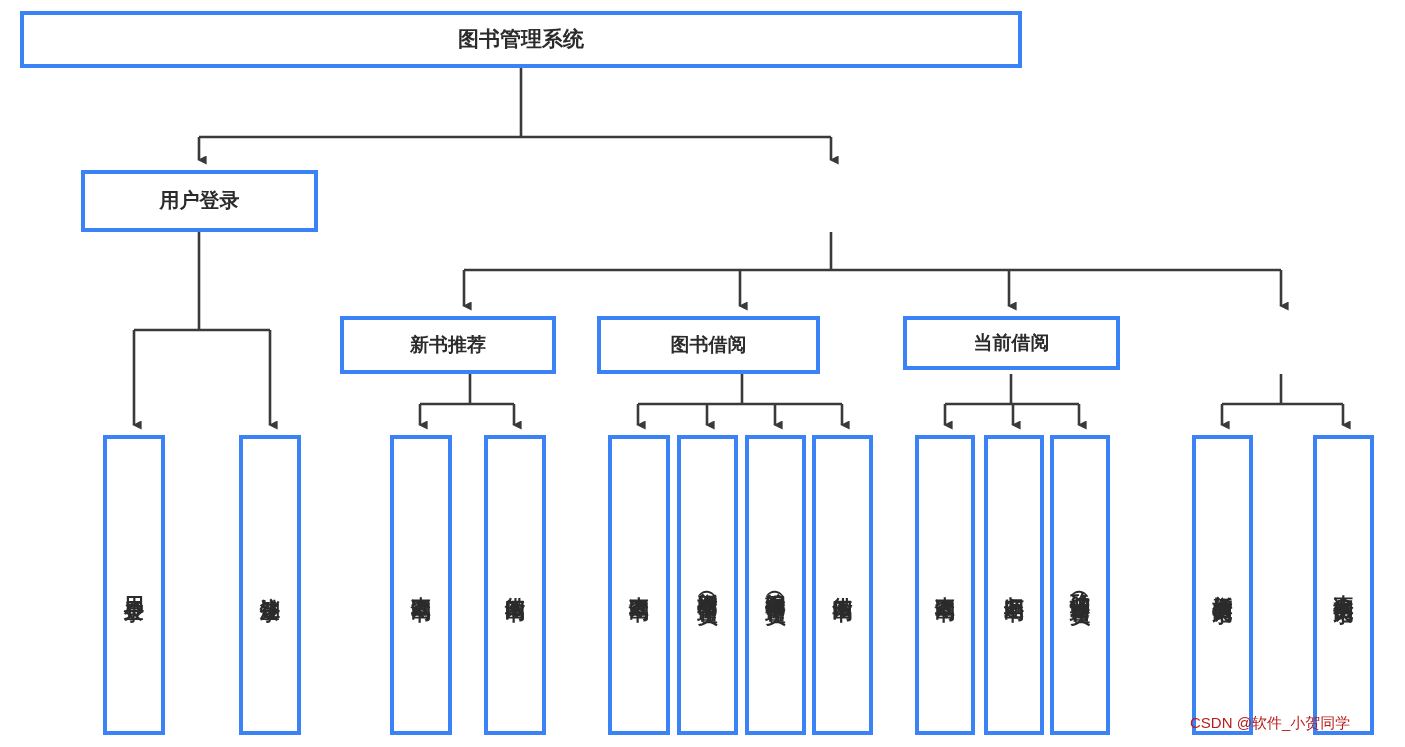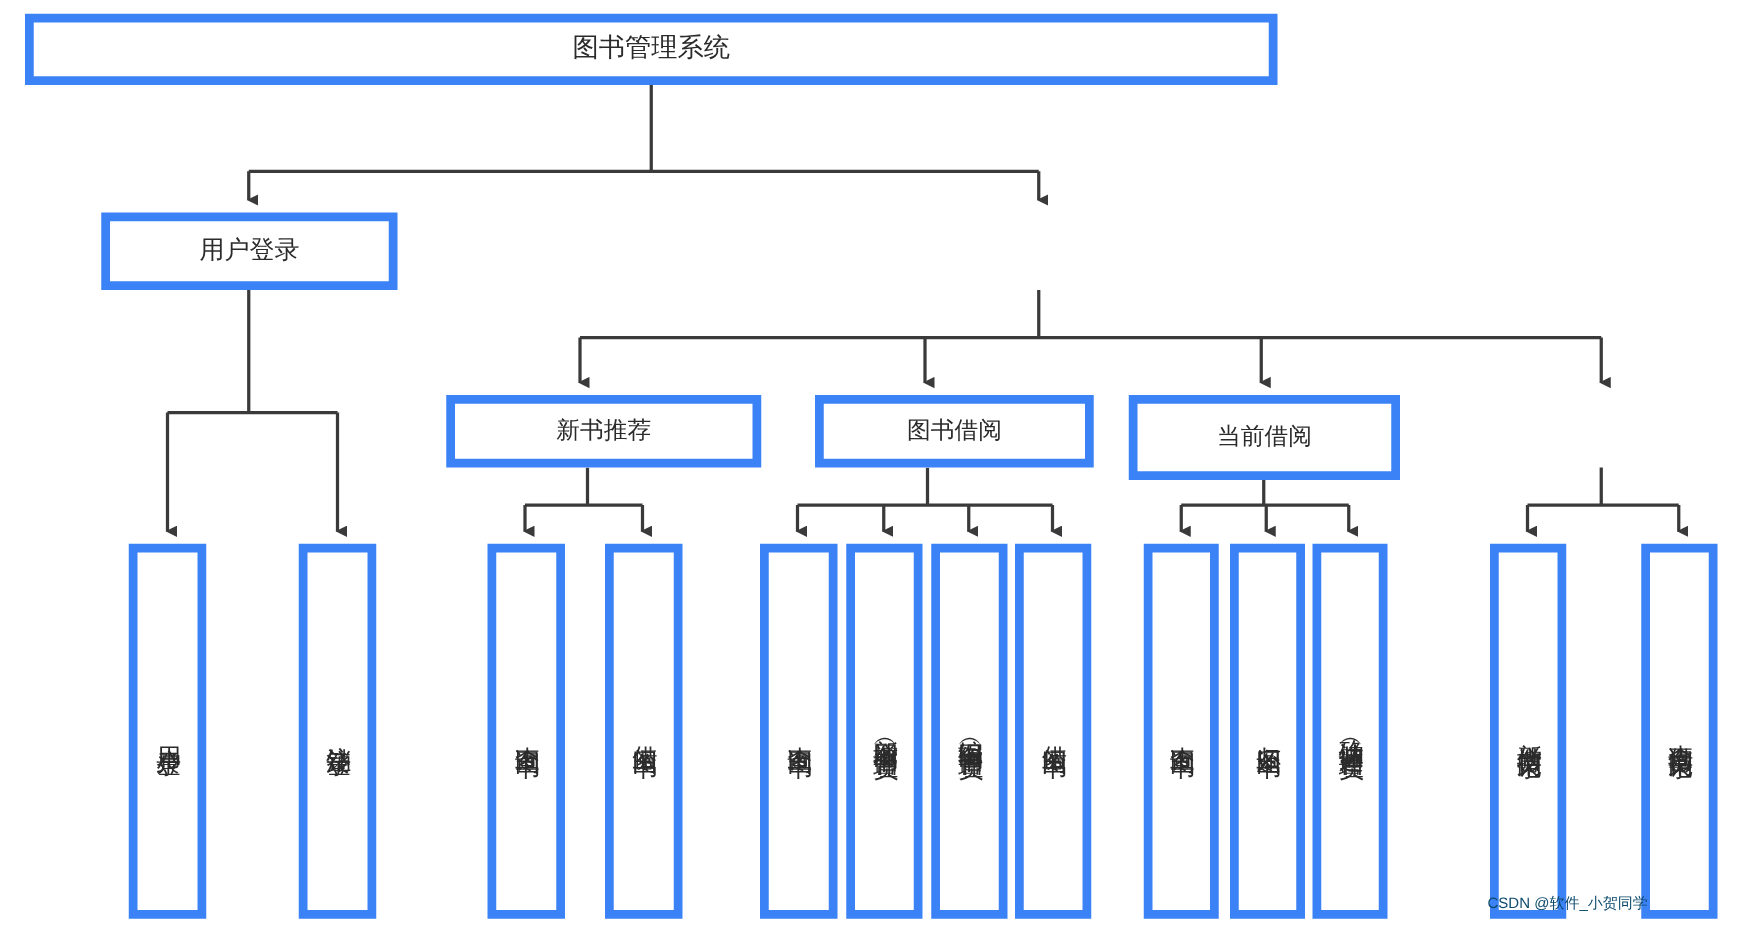--- a/index.html
+++ b/index.html
@@ -22,26 +22,27 @@
     left: 0;
     top: 0;
     width: 1405px;
     height: 747px;
     pointer-events: none;
   }
   .node {
     position: absolute;
     box-sizing: border-box;
     background: #ffffff;
-    border: 7px solid #3b82f6;
+    border: 4px solid #3b82f6;
     display: flex;
     align-items: center;
     justify-content: center;
     color: #2b2b2b;
     z-index: 2;
+    font-weight: bold;
   }
   .node .lbl {
     display: block;
     text-align: center;
     line-height: 1.18;
   }
   .node.root { font-size: 21px; }
   .node.lvl2 { font-size: 20px; }
   .node.lvl3 { font-size: 19px; }
   .node.leaf {
@@ -53,22 +54,22 @@
     writing-mode: vertical-rl;
     text-orientation: upright;
     letter-spacing: 2px;
     line-height: 1.05;
     white-space: nowrap;
   }
   .watermark {
     position: absolute;
     left: 1190px;
     top: 714px;
-    font-size: 12px;
-    color: #0c4a6e;
+    font-size: 15px;
+    color: #b91c1c;
     white-space: nowrap;
     z-index: 3;
     font-family: "Liberation Sans", "DejaVu Sans", sans-serif;
   }
 </style>
 </head>
 <body>
 
 <div id="canvas">
 
@@ -123,27 +124,27 @@
   </svg>
 
   <div class="node root" style="left:20px; top:11px; width:1002px; height:57px;">
     <span class="lbl">图书管理系统</span>
   </div>
 
   <div class="node lvl2" style="left:81px; top:170px; width:237px; height:62px;">
     <span class="lbl">用户登录</span>
   </div>
 
-  <div class="node lvl3" style="left:357px; top:316px; width:252px; height:58px;">
+  <div class="node lvl3" style="left:340px; top:316px; width:216px; height:58px;">
     <span class="lbl">新书推荐</span>
   </div>
-  <div class="node lvl3" style="left:652px; top:316px; width:223px; height:58px;">
+  <div class="node lvl3" style="left:597px; top:316px; width:223px; height:58px;">
     <span class="lbl">图书借阅</span>
   </div>
-  <div class="node lvl3" style="left:903px; top:316px; width:217px; height:68px;justify-content:center;">
+  <div class="node lvl3" style="left:903px; top:316px; width:217px; height:54px;justify-content:center;">
     <span class="lbl">当前借阅</span>
   </div>
 
   <div class="node leaf" style="left:103px; top:435px; width:62px; height:300px;">
     <span class="lbl">用户登录</span>
   </div>
   <div class="node leaf" style="left:239px; top:435px; width:62px; height:300px;">
     <span class="lbl">注销登录</span>
   </div>
 

